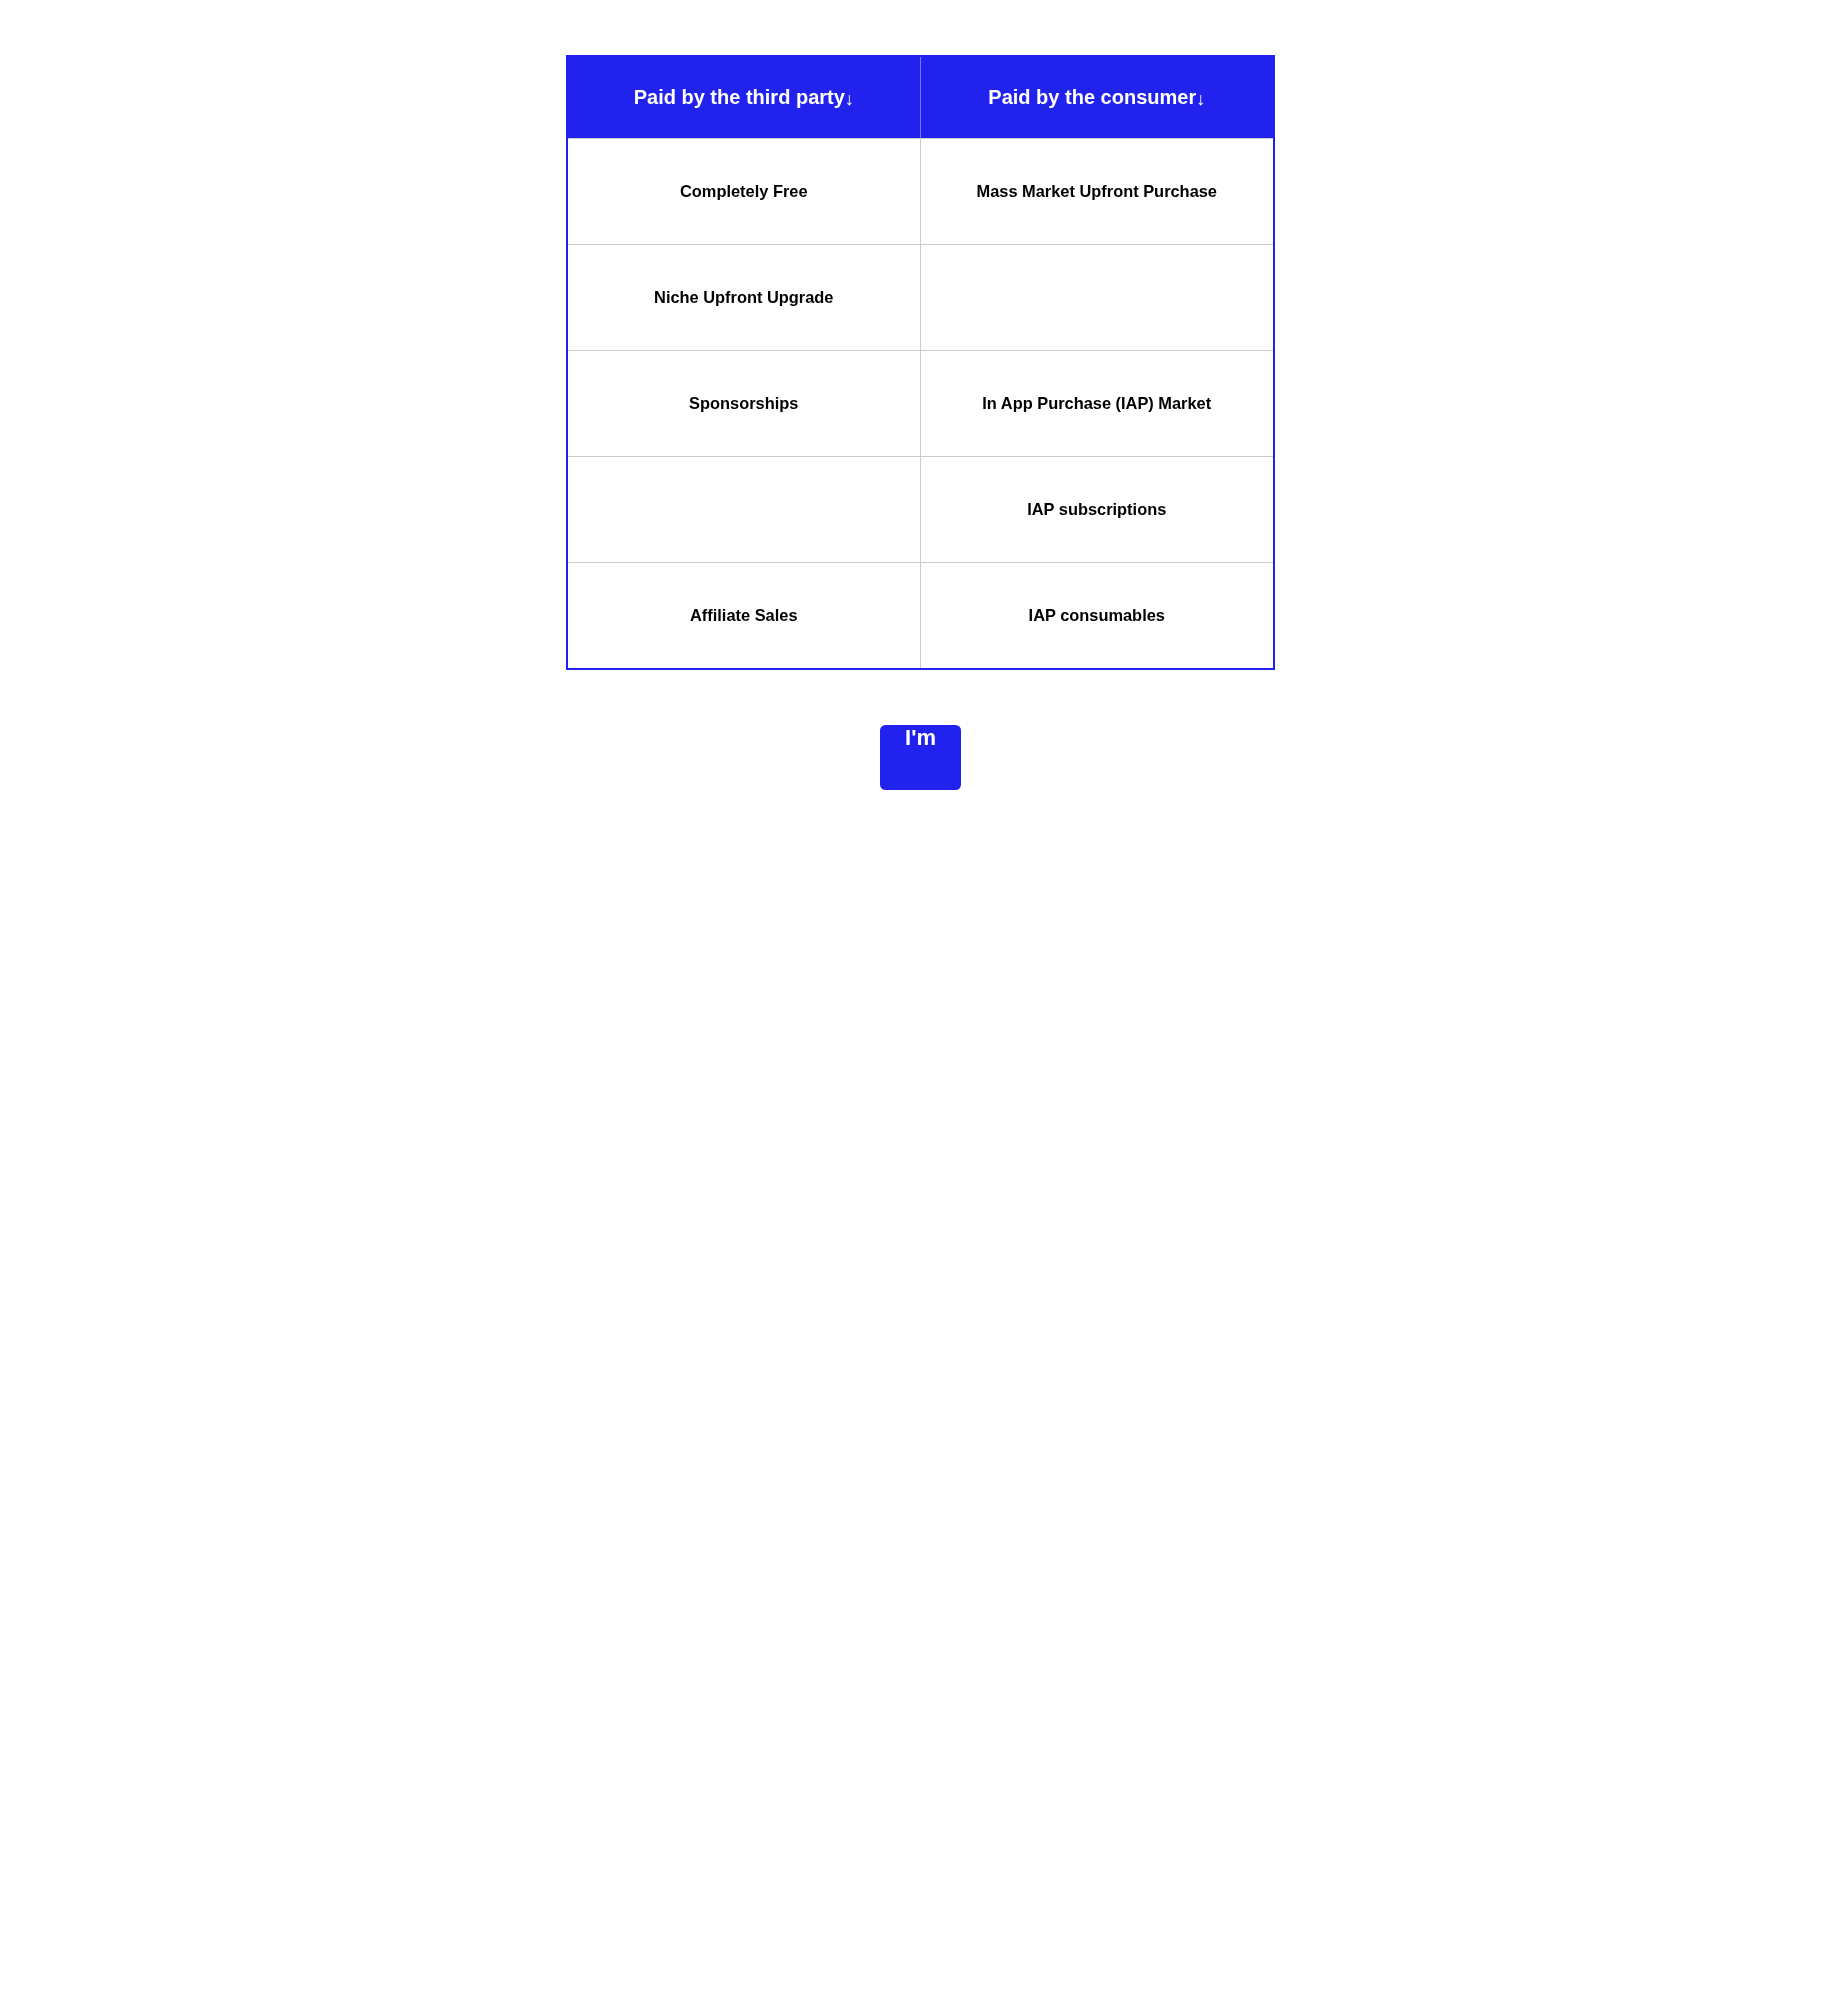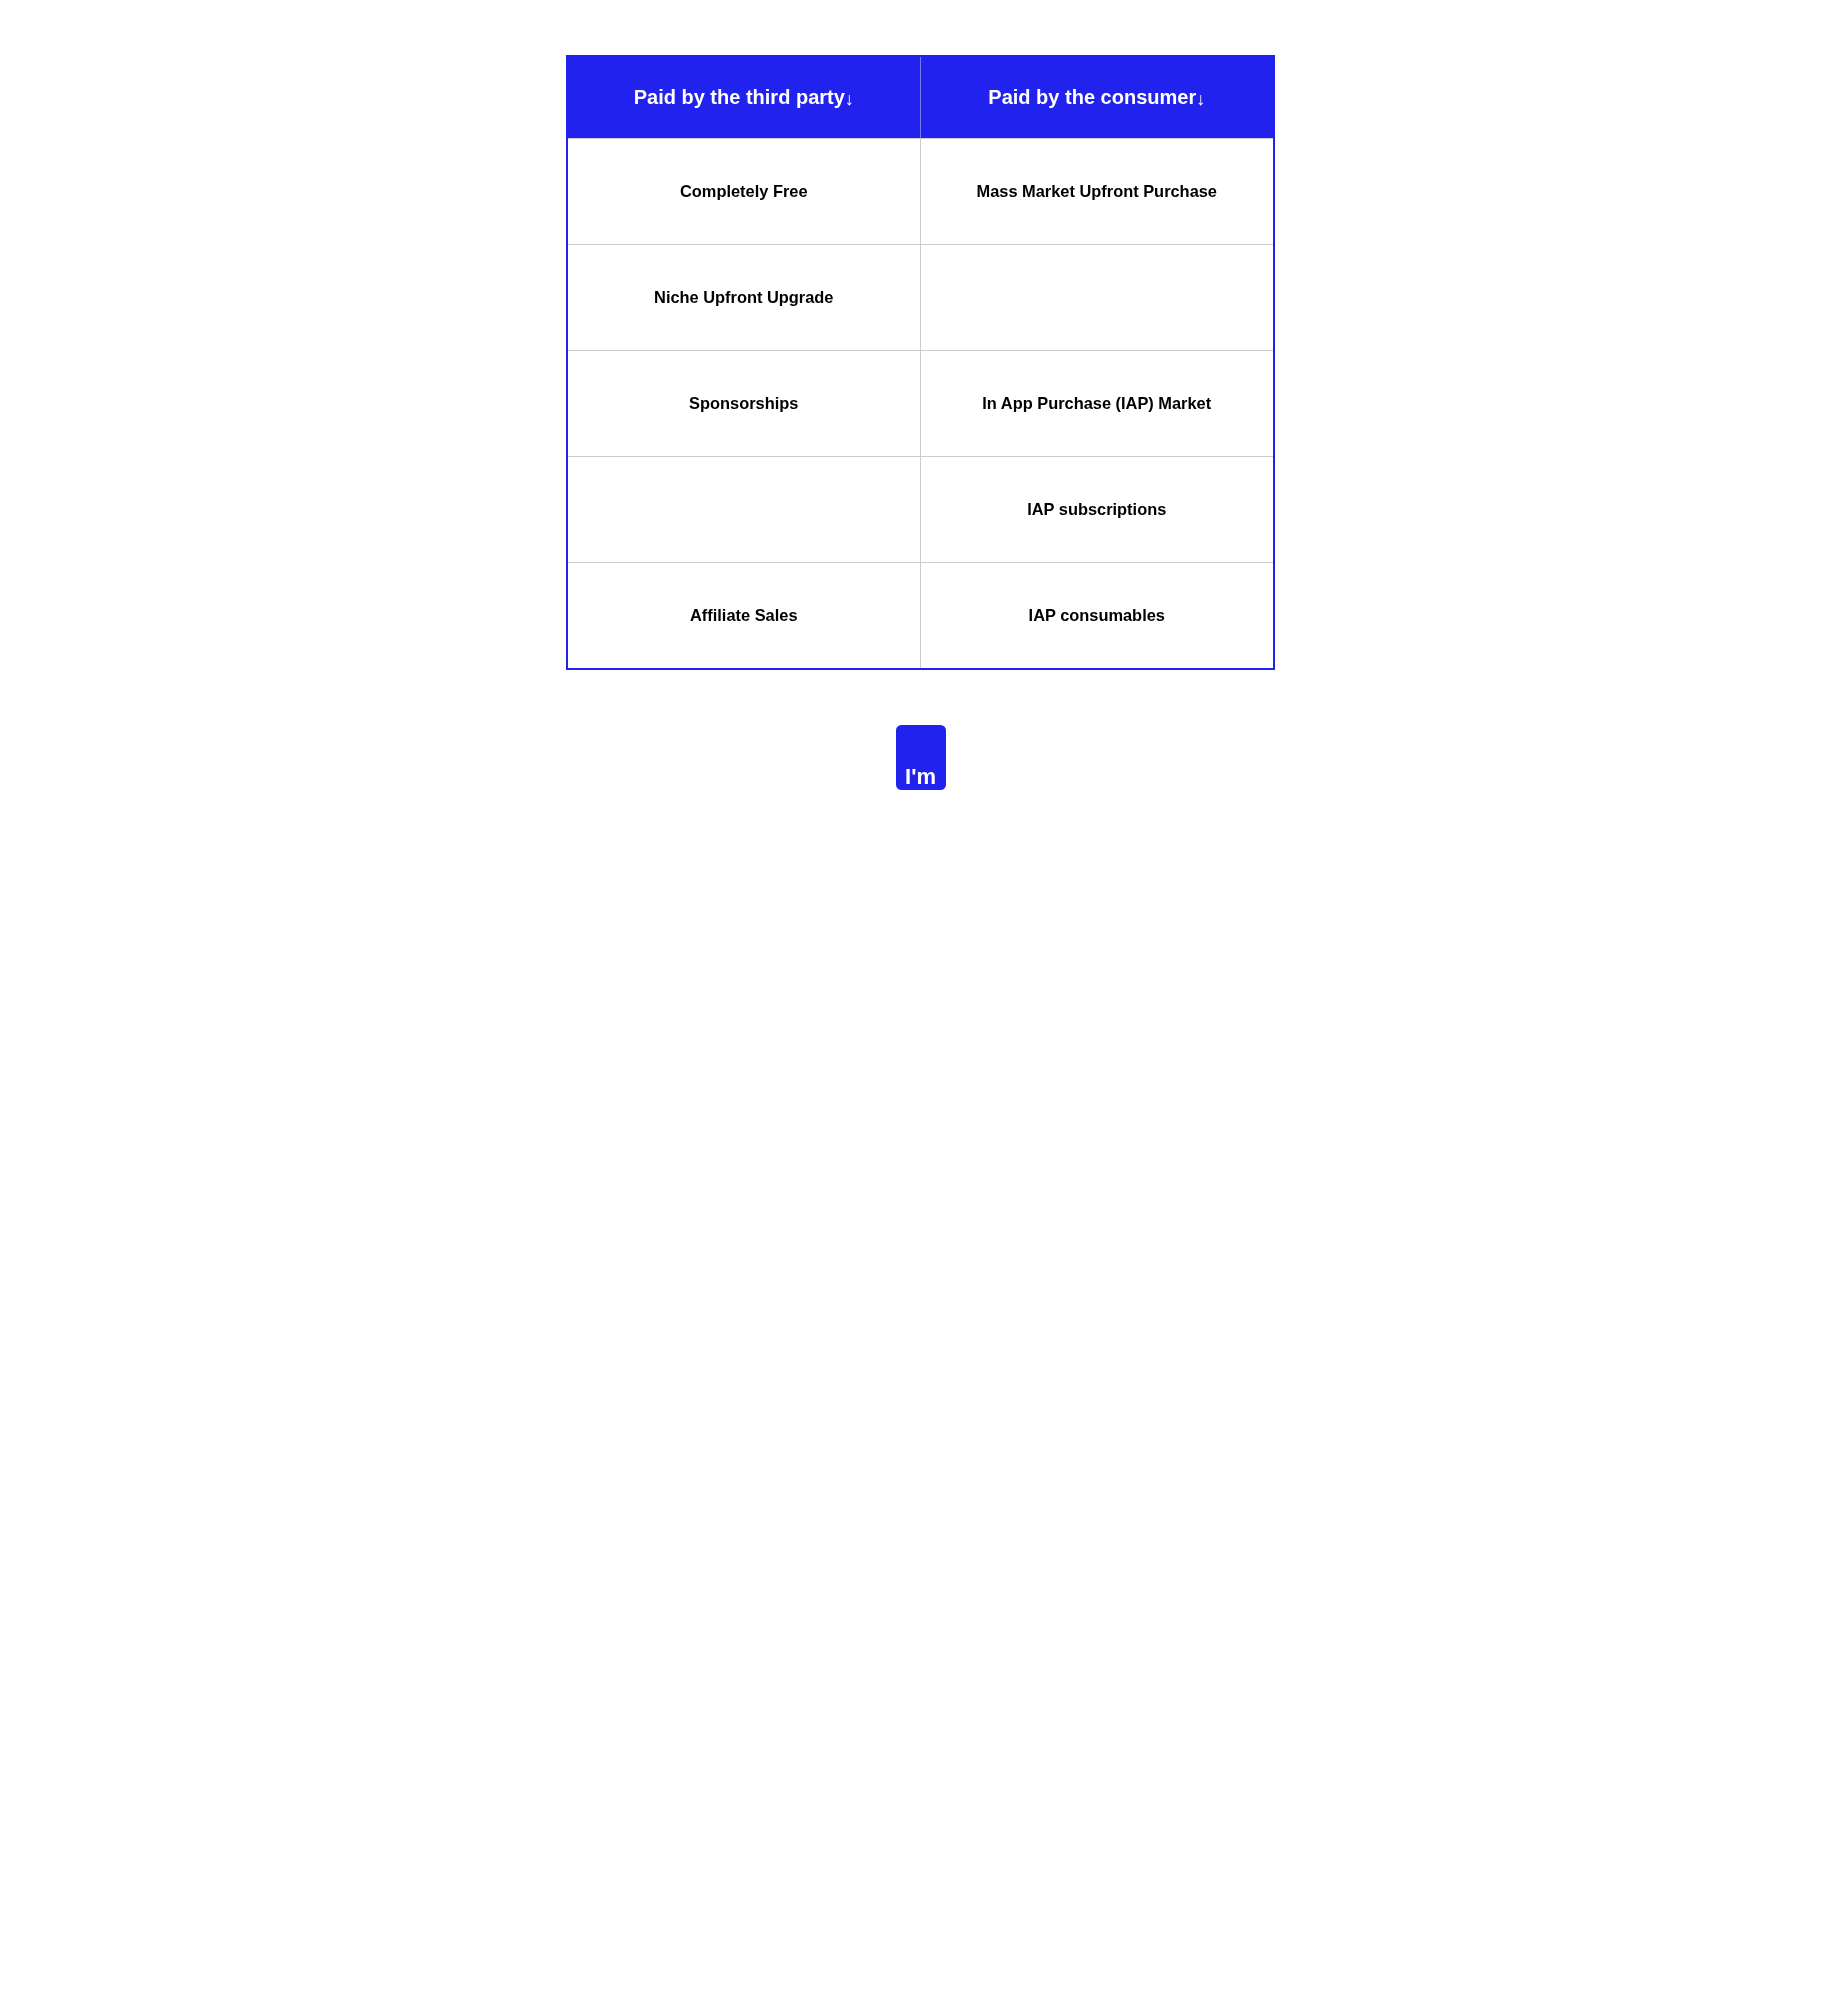--- a/index.html
+++ b/index.html
@@ -100,26 +100,26 @@
       border-right: 0.9px solid #cccccc;
     }
 
     .logo-wrapper {
       margin-top: 55px;
       display: flex;
       justify-content: center;
     }
 
     .logo-box {
-      width: 50px;
+      width: 81px;
       height: 65px;
       background-color: #2222ee;
       border-radius: 5.5px;
       display: flex;
-      align-items: flex-end;
+      align-items: flex-start;
       justify-content: center;
     }
 
     .logo-text {
       color: #ffffff;
       font-size: 22px;
       font-weight: 700;
       font-family: Arial, Helvetica, sans-serif;
     }
   </style>

